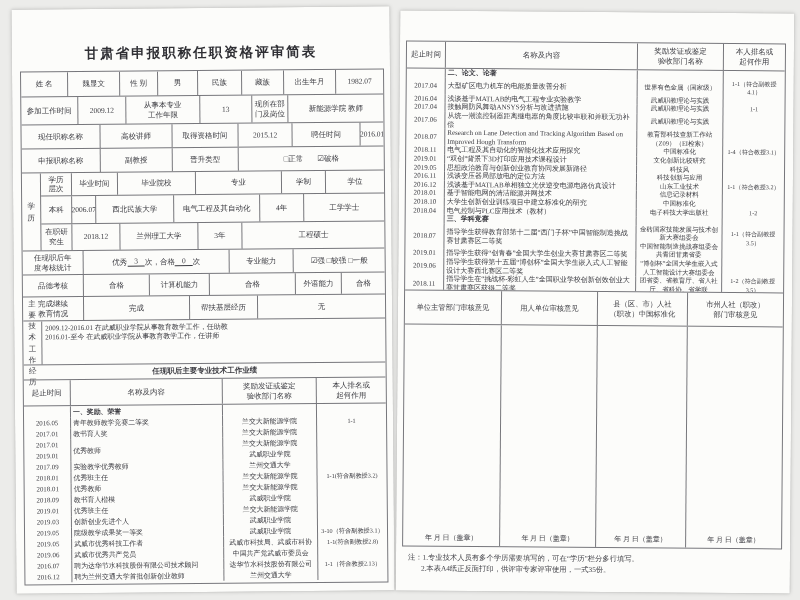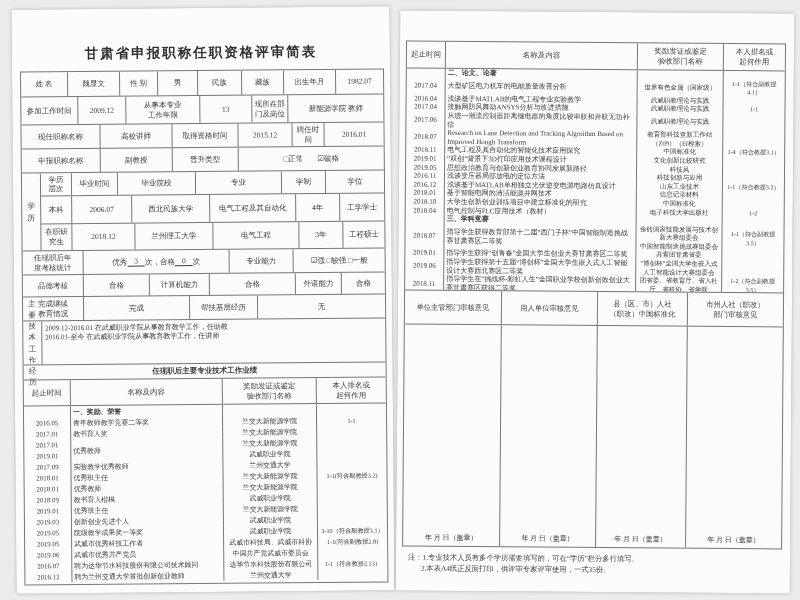--- a/index.html
+++ b/index.html
@@ -90,21 +90,21 @@
         <div class="c" style="width:36px">现所在部
 门及岗位</div>
         <div class="c fx">新能源学院 教师</div>
       </div>
 
       <div class="r bt" style="height:24px">
         <div class="c" style="width:78px">现任职称名称</div>
         <div class="c" style="width:72px">高校讲师</div>
         <div class="c" style="width:66px">取得资格时间</div>
         <div class="c" style="width:54px">2015.12</div>
-        <div class="c" style="width:32px">聘任时间</div>
+        <div class="c" style="width:68px">聘任时间</div>
         <div class="c fx">2016.01</div>
       </div>
 
       <div class="r bt" style="height:24px">
         <div class="c" style="width:78px">申报职称名称</div>
         <div class="c" style="width:72px">副教授</div>
         <div class="c" style="width:66px">晋升类型</div>
         <div class="c fx">
           <span>□正常</span><span class="gap"></span><span>☑破格</span>
         </div>
@@ -120,32 +120,31 @@
             <div class="c" style="width:46px">毕业时间</div>
             <div class="c" style="width:78px">毕业院校</div>
             <div class="c" style="width:86px">专业</div>
             <div class="c" style="width:44px">学制</div>
             <div class="c fx">学位</div>
           </div>
           <div class="edurows">
 
           <div class="r bt">
               <div class="c" style="width:30px">本科</div>
-              <div class="c" style="width:60px">2006.07</div>
+              <div class="c" style="width:24px">2006.07</div>
               <div class="c" style="width:78px">西北民族大学</div>
               <div class="c" style="width:86px">电气工程及其自动化</div>
               <div class="c" style="width:44px">4年</div>
               <div class="c fx">工学学士</div>
             </div>
               <div class="r bt">
               <div class="c" style="width:30px">在职研
 究生</div>
-              <div class="c" style="width:63px">2018.12</div>
+              <div class="c" style="width:48px">2018.12</div>
               <div class="c" style="width:78px">兰州理工大学</div>
-              <div class="c" style="width:86px">电气工程</div>
               <div class="c" style="width:44px">3年</div>
               <div class="c fx">工程硕士</div>
             </div>
             </div>
         </div>
       </div>
 
       <div class="r bt" style="height:24px">
         <div class="c" style="width:60px">任现职后年
 度考核统计</div>

